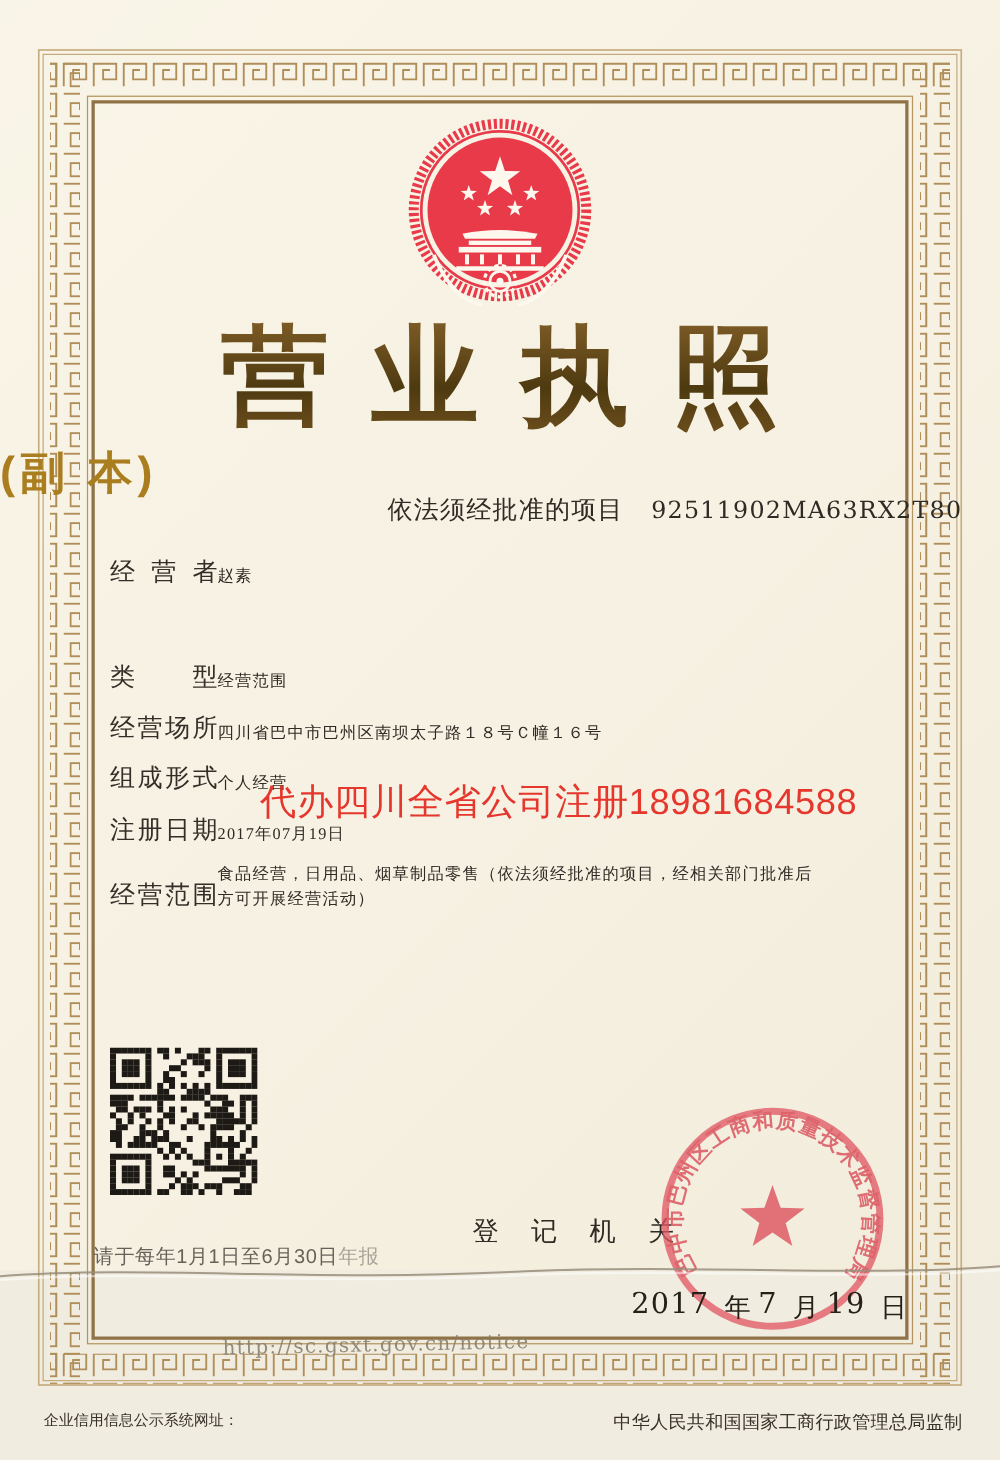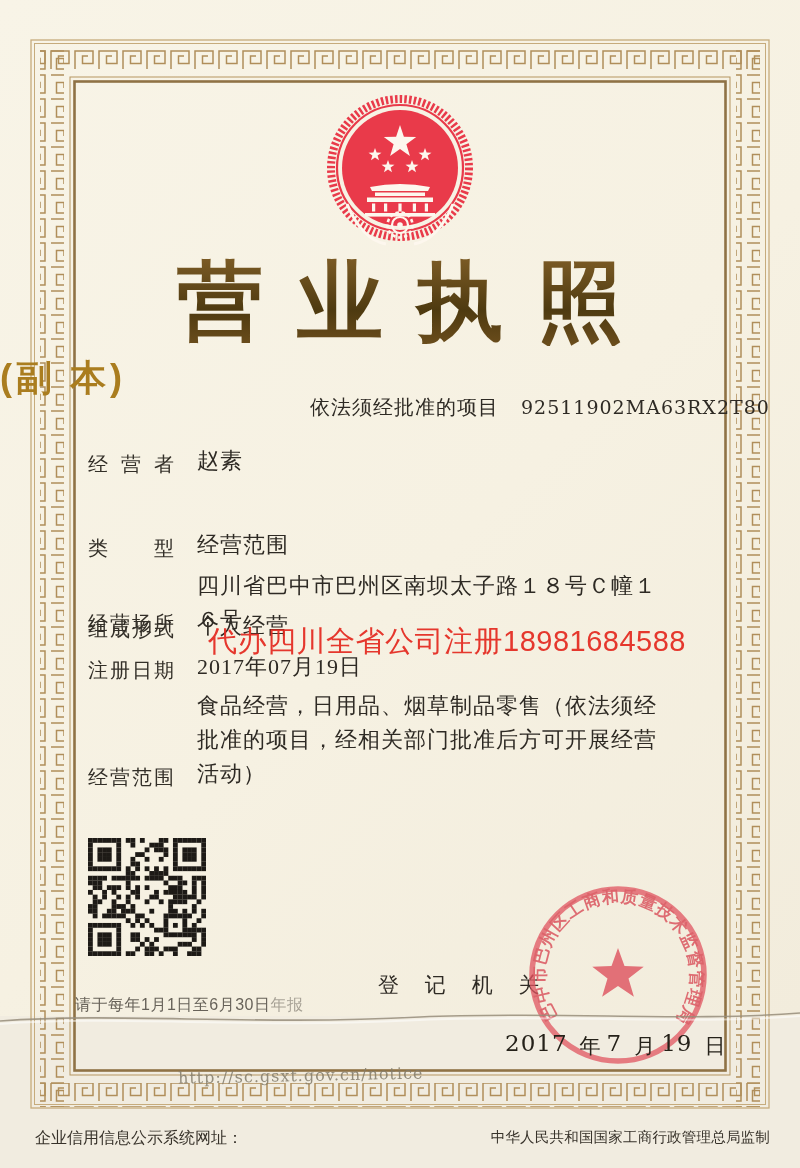--- a/index.html
+++ b/index.html
@@ -47,21 +47,21 @@
 
   
   .frow{position:absolute;left:88px;display:flex;align-items:flex-end;z-index:2;color:#2e2a24;}
   .flabel{
     display:block;width:86px;flex:0 0 86px;
     font-size:20px;font-weight:500;
     text-align:justify;text-align-last:justify;
     color:#332f28;
   }
   .fvalue{
-    margin-left:23px;font-size:22px;letter-spacing:1px;
+    margin-left:0;font-size:13px;letter-spacing:1px;
     font-family:"Liberation Serif","DejaVu Serif",serif;
     max-width:482px;line-height:1.55;
   }
 
   
   .watermark{
     left:208px;top:622px;font-size:29px;font-weight:500;
     color:#e4281e;letter-spacing:0.5px;opacity:0.92;z-index:5;
     white-space:nowrap;
   }
@@ -98,21 +98,21 @@
 
   
   .pub-url{
     left:178px;top:1066px;font-size:16px;color:#837c6b;
     font-family:"DejaVu Serif",serif;letter-spacing:1px;
     transform:rotate(-1.2deg);opacity:0.85;z-index:7;white-space:nowrap;
   }
 
   
   .footer-left{
-    left:35px;top:1128px;font-size:16px;color:#37322a;z-index:2;white-space:nowrap;
+    left:35px;top:1128px;font-size:12px;color:#37322a;z-index:2;white-space:nowrap;
   }
   .footer-right{
     right:30px;top:1128px;font-size:14.5px;color:#37322a;z-index:2;white-space:nowrap;letter-spacing:0.2px;
   }
 </style>
 </head>
 <body>
 
 <div id="cert">
 

